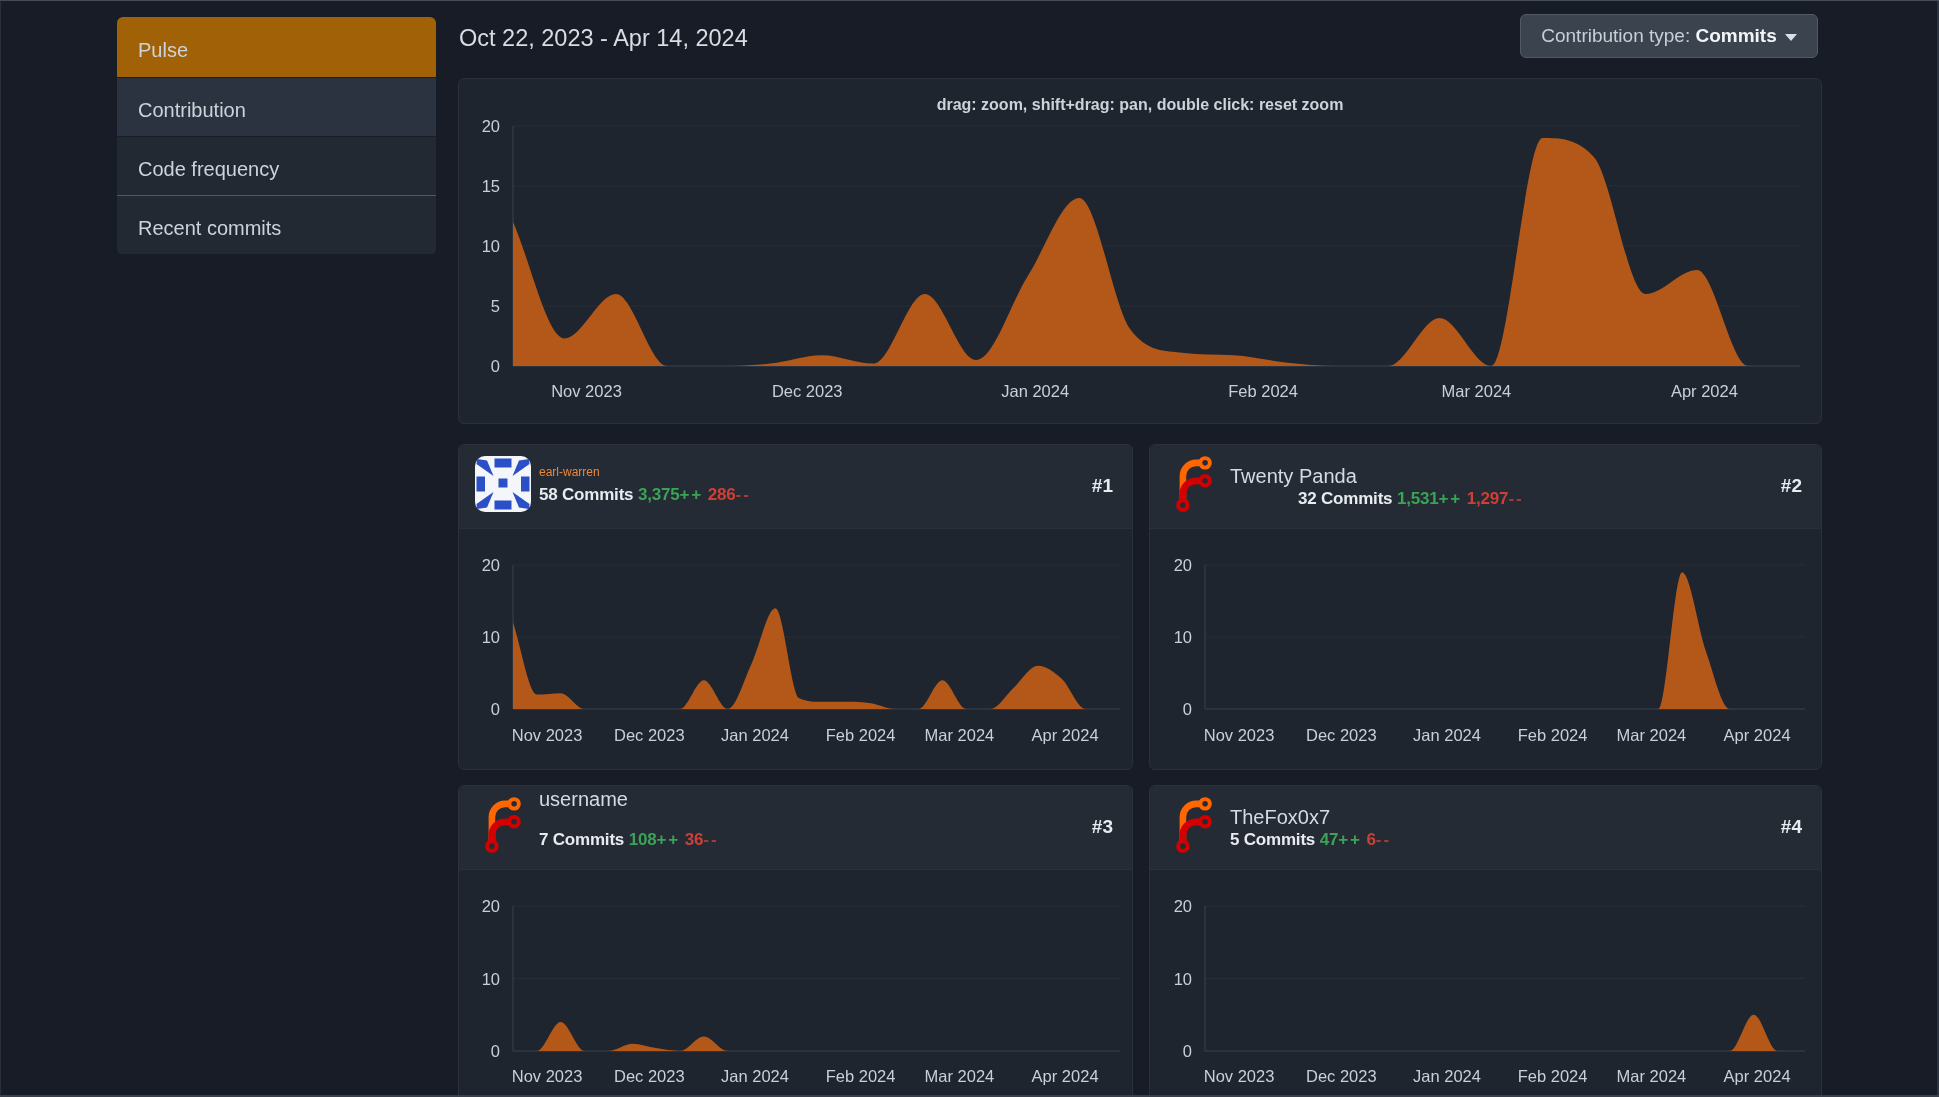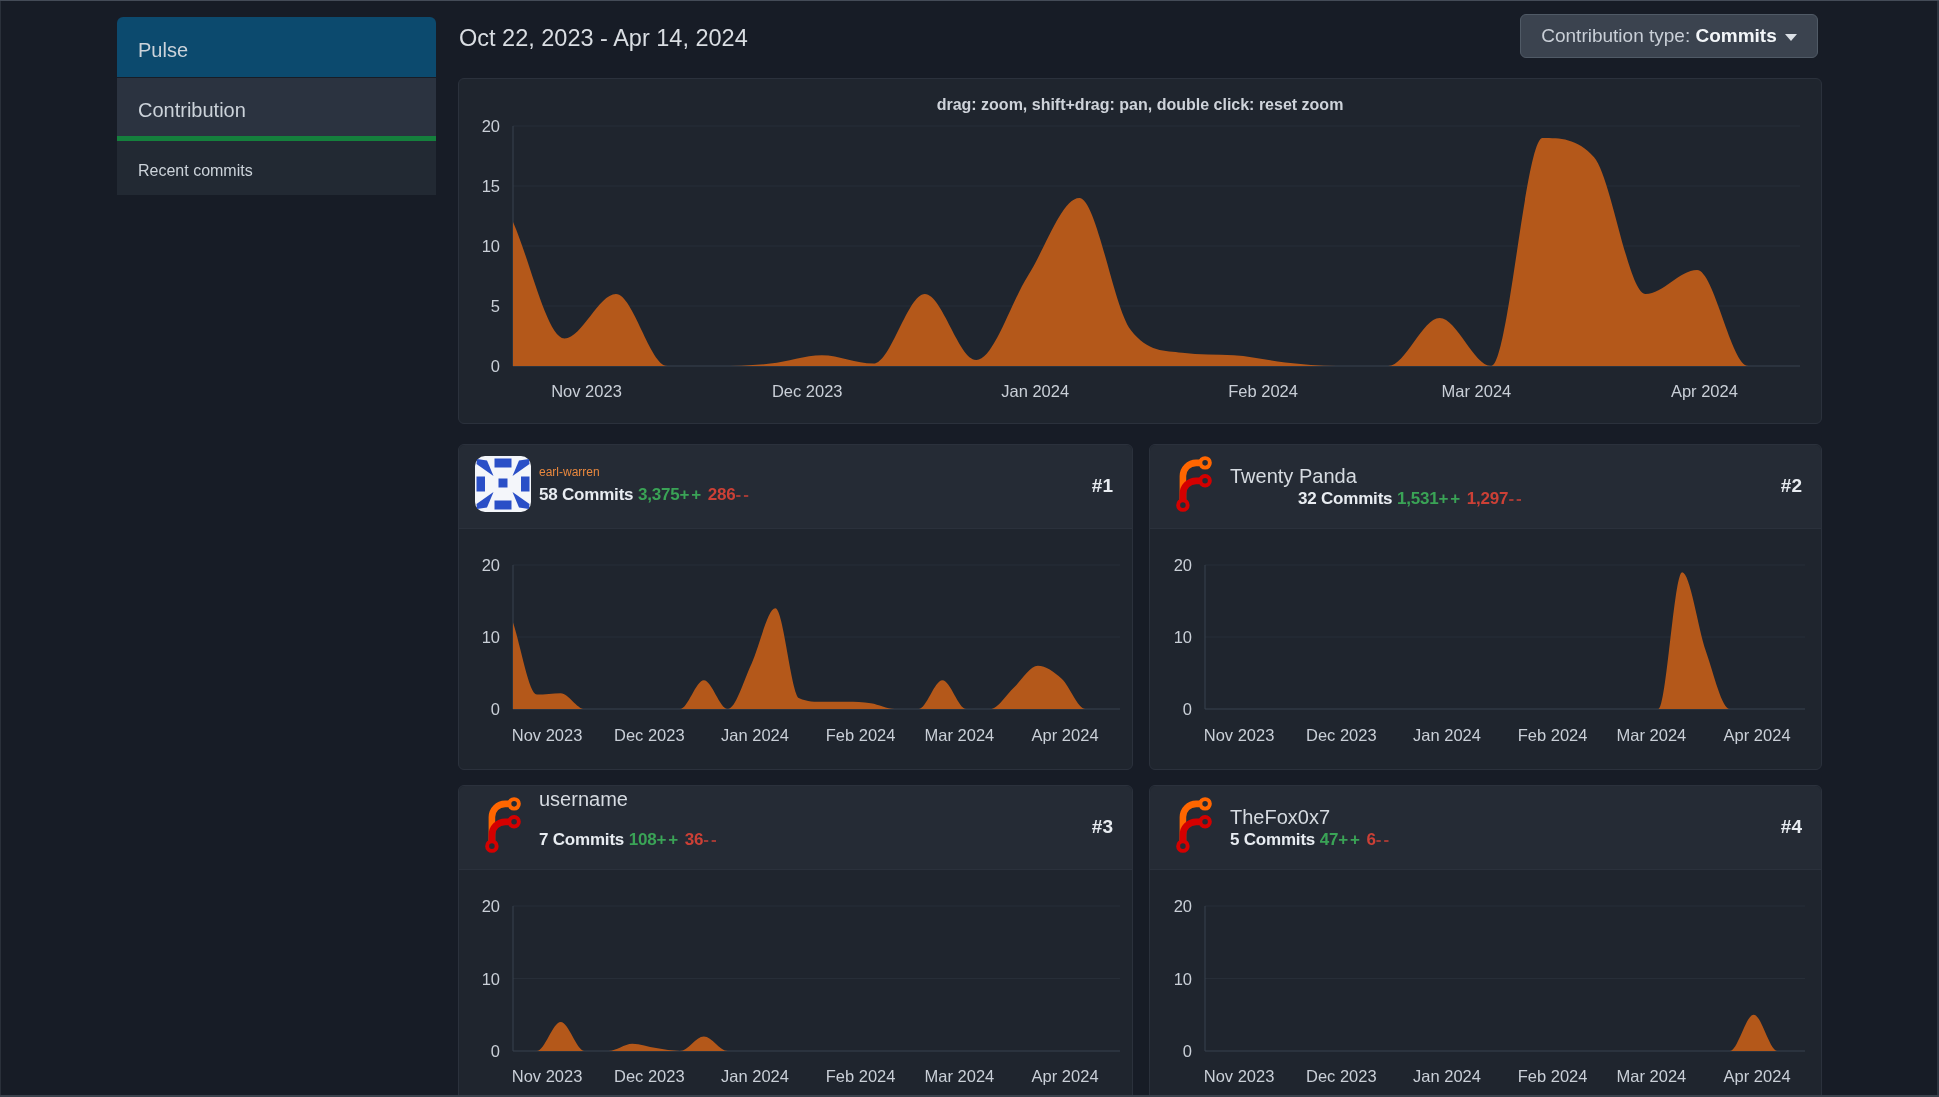--- a/index.html
+++ b/index.html
@@ -1,23 +1,24 @@
 <!DOCTYPE html>
 <html><head><meta charset="utf-8"><style>
 *{margin:0;padding:0;box-sizing:border-box}
 body{width:1939px;height:1097px;background:#171c26;font-family:"Liberation Sans",sans-serif;position:relative;overflow:hidden}
 </style></head><body>
 <div style="position:absolute;left:0;top:0;width:1939px;height:1px;background:#444b57"></div>
 <div style="position:absolute;left:0;top:1px;width:1px;height:1094px;background:#2a303a"></div>
 <div style="position:absolute;left:1937px;top:1px;width:2px;height:1094px;background:#2e3540"></div>
 <div style="position:absolute;left:0;top:1095px;width:1939px;height:2px;background:#3a414c;z-index:9"></div>
 <div style="position:absolute;left:117px;top:17px;width:319px;height:238px;border-radius:6px;overflow:hidden">
-<div style="height:60px;background:#0c4a6e;display:flex;align-items:center;padding-left:21px;padding-top:6px;box-sizing:border-box;font-size:20px;color:#ccd3da">Pulse</div>
+<div style="height:60px;background:#a16207;display:flex;align-items:center;padding-left:21px;padding-top:6px;box-sizing:border-box;font-size:20px;color:#ccd3da">Pulse</div>
 <div style="height:59px;border-top:1px solid #181d26;background:#2b3340;display:flex;align-items:center;padding-left:21px;padding-top:6px;box-sizing:border-box;font-size:20px;color:#ccd3da">Contribution</div>
-<div style="height:59px;border-top:5px solid #15803d;background:#222933;display:flex;align-items:center;padding-left:21px;padding-top:6px;box-sizing:border-box;font-size:16px;color:#ccd3da">Recent commits</div>
+<div style="height:59px;border-top:1px solid #181d26;background:#222933;display:flex;align-items:center;padding-left:21px;padding-top:6px;box-sizing:border-box;font-size:20px;color:#ccd3da">Code frequency</div>
+<div style="height:59px;border-top:1px solid #15803d;background:#222933;display:flex;align-items:center;padding-left:21px;padding-top:6px;box-sizing:border-box;font-size:20px;color:#ccd3da">Recent commits</div>
 </div>
 <div style="position:absolute;left:459px;top:25px;font-size:23.5px;color:#d9dde2">Oct 22, 2023 - Apr 14, 2024</div>
 <div style="position:absolute;left:1520px;top:14px;width:298px;height:44px;background:#3b434f;border:1px solid #505a66;border-radius:6px;display:flex;align-items:center;justify-content:center;font-size:19px;color:#c9cfd7">Contribution type:&nbsp;<span style="font-weight:bold;color:#f2f5f8">Commits</span><span style="display:inline-block;width:0;height:0;border-left:6px solid transparent;border-right:6px solid transparent;border-top:7px solid #dbe0e6;margin-left:8px;margin-top:3px"></span></div>
 <div style="position:absolute;left:458px;top:78px;width:1364px;height:346px;background:#1f252e;border:1px solid #2b313c;border-radius:6px"></div>
 <div style="position:absolute;left:458px;top:444px;width:675px;height:326px;background:#1f252e;border:1px solid #2b313c;border-radius:6px">
     <div style="position:absolute;left:0;top:0;width:100%;height:84px;background:#252b35;border-bottom:1px solid #2b313c;border-radius:6px 6px 0 0"></div>
   </div>
 <div style="position:absolute;left:1149px;top:444px;width:673px;height:326px;background:#1f252e;border:1px solid #2b313c;border-radius:6px">
     <div style="position:absolute;left:0;top:0;width:100%;height:84px;background:#252b35;border-bottom:1px solid #2b313c;border-radius:6px 6px 0 0"></div>
   </div>

